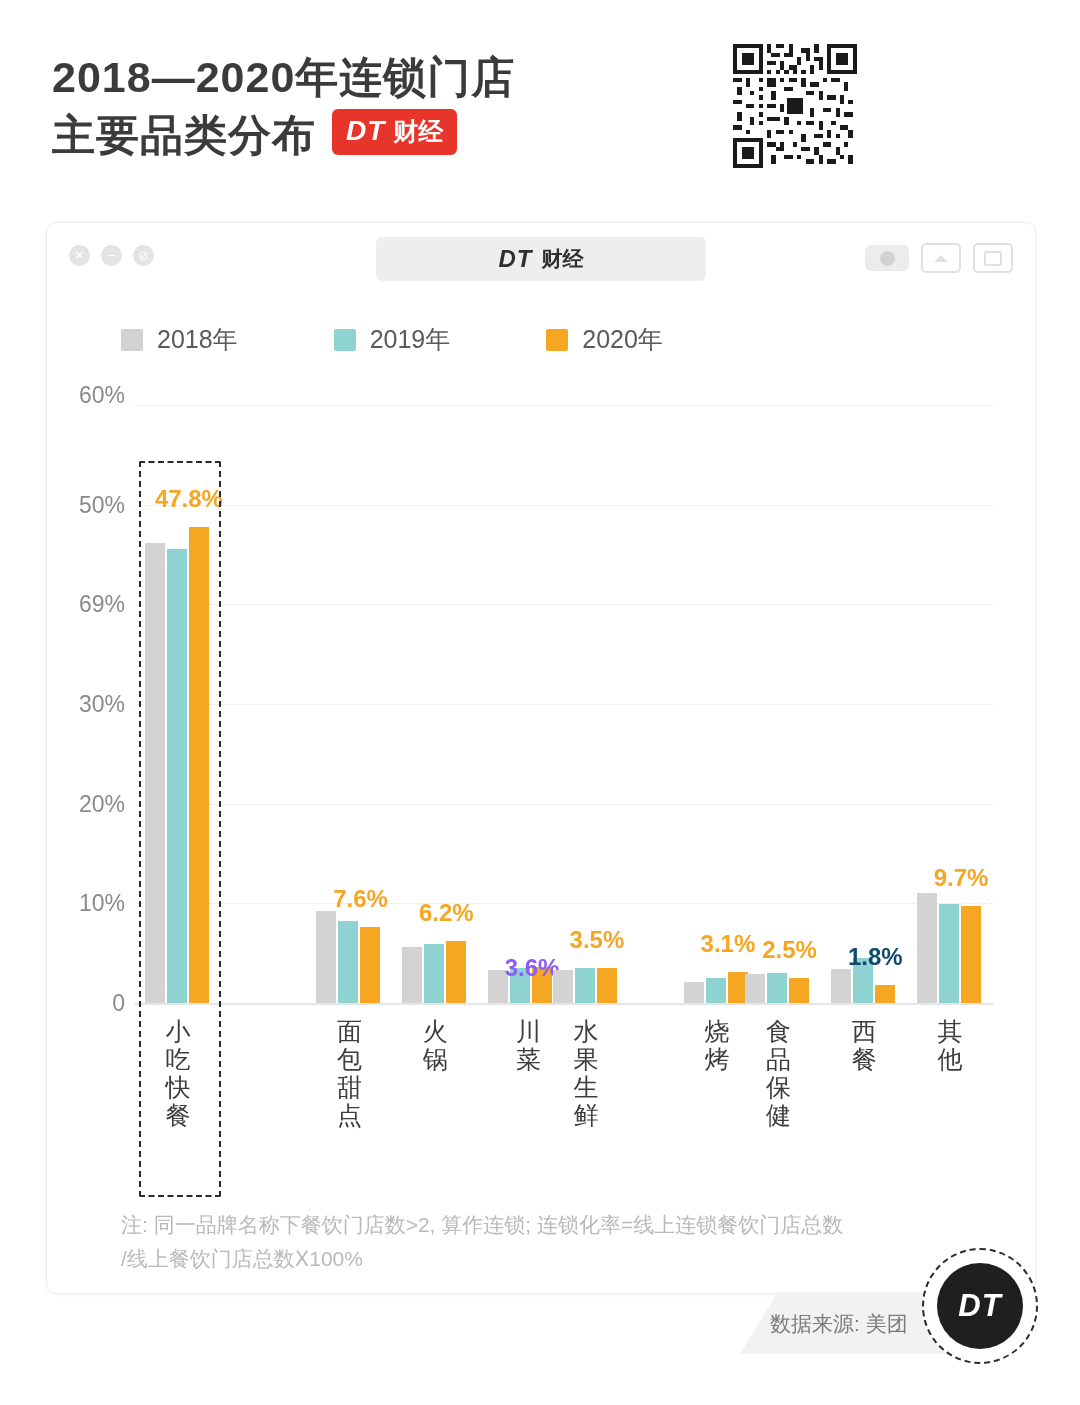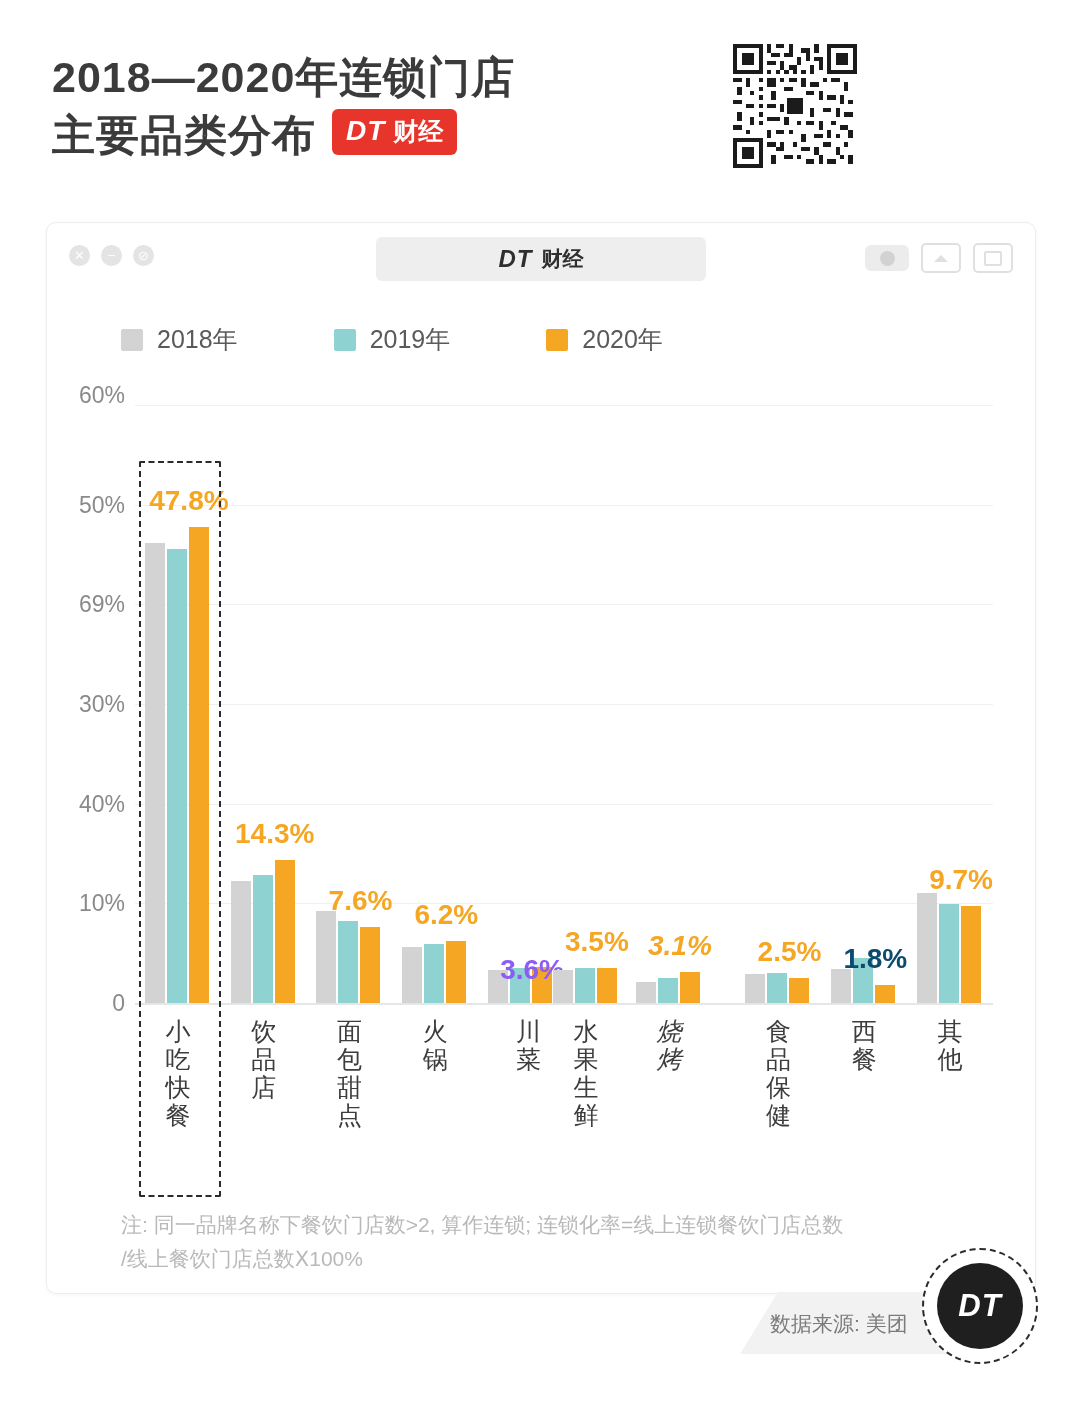--- a/index.html
+++ b/index.html
@@ -232,21 +232,21 @@
     bottom: 0;
     width: 20px;
   }
   .bar.b0 { left: 11px; }
   .bar.b1 { left: 33px; }
   .bar.b2 { left: 55px; }
   .val-label {
     position: absolute;
     width: 120px;
     text-align: center;
-    font-size: 28px;
+    font-size: 24px;
     font-weight: bold;
     color: #f5a623;
     left: 5px;
   }
   .cat-label {
     position: absolute;
     top: 634px;
     width: 40px;
     left: 23px;
     font-size: 25px;
@@ -500,41 +500,34 @@
         <div class="gridline" style="top: 520.333px;"></div>
         <div class="gridline" style="top: 420.667px;"></div>
         <div class="gridline" style="top: 321px;"></div>
         <div class="gridline" style="top: 221.333px;"></div>
         <div class="gridline" style="top: 121.667px;"></div>
         <div class="gridline" style="top: 22px;"></div>
       </div>
     <div id="yticks">
         <div class="axis-label" style="top: 620px; left: 0px; width: 78px;">0</div>
         <div class="axis-label" style="top: 520.333px; left: 0px; width: 78px;">10%</div>
-        <div class="axis-label" style="top: 420.667px; left: 0px; width: 78px;">40%</div>
+        <div class="axis-label" style="top: 420.667px; left: 0px; width: 78px;">20%</div>
         <div class="axis-label" style="top: 321px; left: 0px; width: 78px;">30%</div>
         <div class="axis-label" style="top: 221.333px; left: 0px; width: 78px;">69%</div>
         <div class="axis-label" style="top: 121.667px; left: 0px; width: 78px;">50%</div>
         <div class="axis-label" style="top: 12px; left: 0px; width: 78px;">60%</div>
       </div>
     <div class="bars" id="bars">
         <div class="group" style="left: 0px; width: 85.8px;">
           <div class="bar b0" title="2018年 小吃快餐 46.2%" style="height: 460.46px; bottom: 2px; background: rgb(211, 211, 211); left: 9.9px;"></div>
           <div class="bar b1" title="2019年 小吃快餐 45.6%" style="height: 454.48px; bottom: 2px; background: rgb(142, 210, 210); left: 31.9px;"></div>
           <div class="bar b2" title="2020年 小吃快餐 47.8%" style="height: 476.407px; bottom: 2px; background: rgb(245, 166, 35); left: 53.9px;"></div>
           <div class="val-label" style="color: rgb(245, 166, 35); top: 101.593px; left: -6.1px;">47.8%</div>
           <div class="cat-label" style="left: 22.9px;">小吃快餐</div>
         </div>
-        <div class="group" style="left: 85.8px; width: 85.8px;">
-          <div class="bar b0" title="2018年 饮品店 12.2%" style="height: 121.593px; bottom: 2px; background: rgb(211, 211, 211); left: 9.9px;"></div>
-          <div class="bar b1" title="2019年 饮品店 12.8%" style="height: 127.573px; bottom: 2px; background: rgb(142, 210, 210); left: 31.9px;"></div>
-          <div class="bar b2" title="2020年 饮品店 14.3%" style="height: 142.523px; bottom: 2px; background: rgb(245, 166, 35); left: 53.9px;"></div>
-          <div class="val-label" style="color: rgb(245, 166, 35); top: 435.477px; left: -6.1px;">14.3%</div>
-          <div class="cat-label" style="left: 22.9px;">饮品店</div>
-        </div>
         <div class="group" style="left: 171.6px; width: 85.8px;">
           <div class="bar b0" title="2018年 面包甜点 9.2%" style="height: 91.6933px; bottom: 2px; background: rgb(211, 211, 211); left: 9.9px;"></div>
           <div class="bar b1" title="2019年 面包甜点 8.2%" style="height: 81.7267px; bottom: 2px; background: rgb(142, 210, 210); left: 31.9px;"></div>
           <div class="bar b2" title="2020年 面包甜点 7.6%" style="height: 75.7467px; bottom: 2px; background: rgb(245, 166, 35); left: 53.9px;"></div>
           <div class="val-label" style="color: rgb(245, 166, 35); top: 502.253px; left: -6.1px;">7.6%</div>
           <div class="cat-label" style="left: 22.9px;">面包甜点</div>
         </div>
         <div class="group" style="left: 257.4px; width: 85.8px;">
           <div class="bar b0" title="2018年 火锅 5.6%" style="height: 55.8133px; bottom: 2px; background: rgb(211, 211, 211); left: 9.9px;"></div>
           <div class="bar b1" title="2019年 火锅 5.9%" style="height: 58.8033px; bottom: 2px; background: rgb(142, 210, 210); left: 31.9px;"></div>
@@ -549,21 +542,21 @@
           <div class="val-label" style="color: #8b5cf6; top: 571px; left: -6.1px;">3.6%</div>
           <div class="cat-label" style="left: 22.9px; text-align: right;">川菜</div>
         </div>
         <div class="group" style="left: 408px; width: 85.8px;">
           <div class="bar b0" title="2018年 水果生鲜 3.3%" style="height: 32.89px; bottom: 2px; background: rgb(211, 211, 211); left: 9.9px;"></div>
           <div class="bar b1" title="2019年 水果生鲜 3.5%" style="height: 34.8833px; bottom: 2px; background: rgb(142, 210, 210); left: 31.9px;"></div>
           <div class="bar b2" title="2020年 水果生鲜 3.5%" style="height: 34.8833px; bottom: 2px; background: rgb(245, 166, 35); left: 53.9px;"></div>
           <div class="val-label" style="color: rgb(245, 166, 35); top: 543.117px; left: -6.1px;">3.5%</div>
           <div class="cat-label" style="left: 22.9px;">水果生鲜</div>
         </div>
-        <div class="group" style="left: 491px; width: 85.8px; font-style: italic;">
+        <div class="group" style="left: 539px; width: 85.8px;">
           <div class="bar b0" title="2018年 烧烤 2.1%" style="height: 20.93px; bottom: 2px; background: rgb(211, 211, 211); left: 9.9px;"></div>
           <div class="bar b1" title="2019年 烧烤 2.5%" style="height: 24.9167px; bottom: 2px; background: rgb(142, 210, 210); left: 31.9px;"></div>
           <div class="bar b2" title="2020年 烧烤 3.1%" style="height: 30.8967px; bottom: 2px; background: rgb(245, 166, 35); left: 53.9px;"></div>
           <div class="val-label" style="color: rgb(245, 166, 35); top: 547.103px; left: -6.1px;">3.1%</div>
           <div class="cat-label" style="left: 22.9px;">烧烤</div>
         </div>
         <div class="group" style="left: 600.6px; width: 85.8px;">
           <div class="bar b0" title="2018年 食品保健 2.9%" style="height: 28.9033px; bottom: 2px; background: rgb(211, 211, 211); left: 9.9px;"></div>
           <div class="bar b1" title="2019年 食品保健 3%" style="height: 29.9px; bottom: 2px; background: rgb(142, 210, 210); left: 31.9px;"></div>
           <div class="bar b2" title="2020年 食品保健 2.5%" style="height: 24.9167px; bottom: 2px; background: rgb(245, 166, 35); left: 53.9px;"></div>

